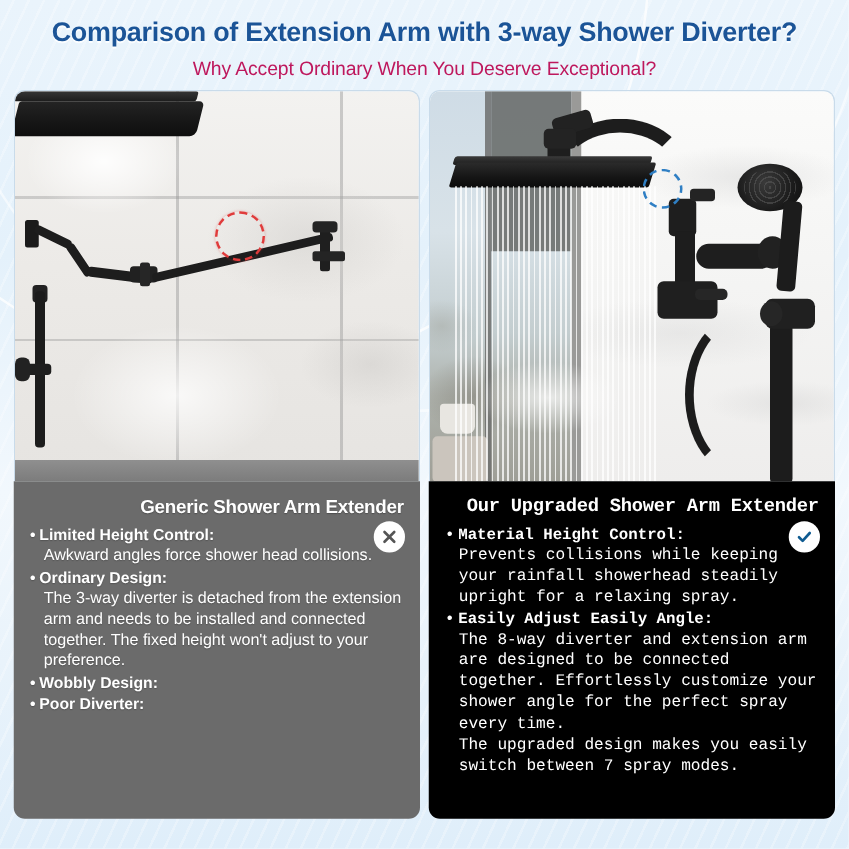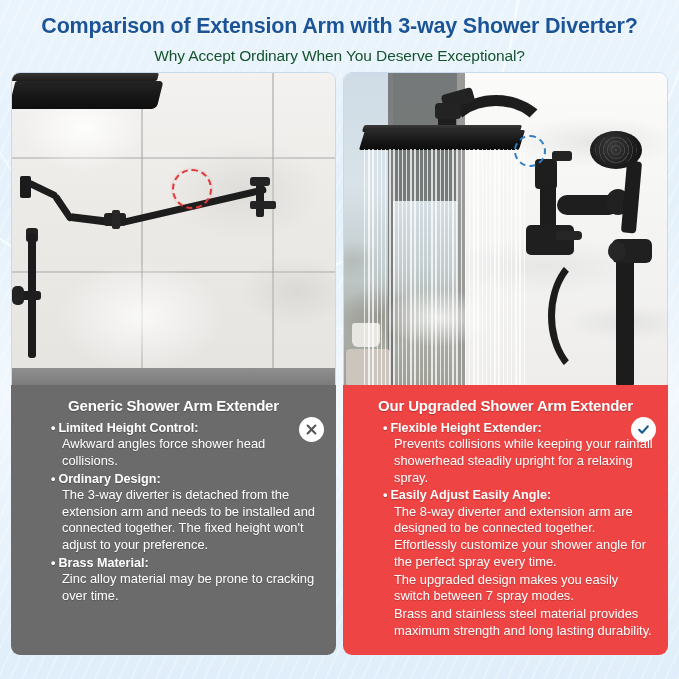--- a/index.html
+++ b/index.html
@@ -40,21 +40,21 @@
 
   
   .header{ position:absolute; left:0; top:0; width:679px; height:68px; text-align:center; }
   .title{
     font-size:21.5px; font-weight:bold; color:#1b5497;
     letter-spacing:-.2px; line-height:1; padding-top:16px;
     text-shadow:0 1px 0 rgba(255,255,255,.8);
     white-space:nowrap;
   }
   .subtitle{
-    font-size:15.5px; color:#14532d; font-weight:400;
+    font-size:15.5px; color:#be185d; font-weight:400;
     padding-top:9px; letter-spacing:-.1px;
   }
 
   
   .col{ position:absolute; top:72px; width:325px; }
   .col-left{ left:11px; }
   .col-right{ left:343px; }
 
   .photo{
     position:relative;
@@ -225,35 +225,35 @@
 
   
   .panel{
     position:relative;
     border-radius:0 0 9px 9px;
     padding:10px 13px 13px 13px;
     color:#ffffff;
     min-height:270px;
   }
   .panel-grey{ background:#6b6b6b; }
-  .panel-blue{ background:#ef4444; }
+  .panel-blue{ background:#000000;font-family:Liberation Mono, monospace; }
 
   .panel-head{
-    text-align:center; font-weight:bold; font-size:15px;
+    text-align:right; font-weight:bold; font-size:15px;
     letter-spacing:-.2px; padding:2px 0 6px 0;
     text-shadow:0 1px 1px rgba(0,0,0,.28);
   }
   .mark{
     position:absolute; right:12px; top:32px;
     width:25px; height:25px; border-radius:50%;
     background:#ffffff; display:flex; align-items:center; justify-content:center;
   }
   .mark svg{ display:block; }
 
-  ul.bullets{ list-style:none;margin-left:27px; }
+  ul.bullets{ list-style:none; }
   ul.bullets li{ margin-bottom:1px; }
   .b-title{
     font-size:12.6px; font-weight:bold; line-height:1.28;
     text-shadow:0 1px 1px rgba(0,0,0,.22);
   }
   .b-title .dot{ margin-right:3px; }
   .b-body{
     font-size:12.9px; font-weight:400; line-height:1.30;
     padding-left:11px;
     text-shadow:0 1px 1px rgba(0,0,0,.22);
@@ -309,24 +309,24 @@
     <ul class="bullets">
       <li>
         <div class="b-title"><span class="dot">•</span><span>Limited Height Control:</span></div>
         <div class="b-body">Awkward angles force shower head collisions.</div>
       </li>
       <li>
         <div class="b-title"><span class="dot">•</span><span>Ordinary Design:</span></div>
         <div class="b-body">The 3-way diverter is detached from the extension arm and needs to be installed and connected together. The fixed height won't adjust to your preference.</div>
       </li>
       <li>
-      </li>
-      <li>
-        <div class="b-title"><span class="dot">•</span><span>Brass Material:</span></div>
-        <div class="b-body">Zinc alloy material may be prone to cracking over time.</div>
+        <div class="b-title"><span class="dot">•</span><span>Wobbly Design:</span></div>
+      </li>
+      <li>
+        <div class="b-title"><span class="dot">•</span><span>Poor Diverter:</span></div>
       </li>
     </ul>
   </div>
 </div>
 
 <div class="col col-right">
 
   <div class="photo">
     <div class="wall-marble"></div>
     <div class="r-window"></div>
@@ -366,28 +366,27 @@
     <div class="panel-head">Our Upgraded Shower Arm Extender</div>
 
     <div class="mark">
       <svg width="17" height="17" viewBox="0 0 17 17" aria-hidden="true">
         <path d="M4.2 8.8 L7.1 11.7 L12.8 5.4" stroke="#0f5b91" stroke-width="2.1" stroke-linecap="round" stroke-linejoin="round" fill="none"></path>
       </svg>
     </div>
 
     <ul class="bullets">
       <li>
-        <div class="b-title"><span class="dot">•</span><span>Flexible Height Extender:</span></div>
+        <div class="b-title"><span class="dot">•</span><span>Material Height Control:</span></div>
         <div class="b-body">Prevents collisions while keeping your rainfall showerhead steadily upright for a relaxing spray.</div>
       </li>
       <li>
         <div class="b-title"><span class="dot">•</span><span>Easily Adjust Easily Angle:</span></div>
         <div class="b-body">The 8-way diverter and extension arm are designed to be connected together. Effortlessly customize your shower angle for the perfect spray every time.</div>
       </li>
       <li>
         <div class="b-body">The upgraded design makes you easily switch between 7 spray modes.</div>
       </li>
       <li>
-        <div class="b-body">Brass and stainless steel material provides maximum strength and long lasting durability.</div>
       </li>
     </ul>
   </div>
 </div>
 
 </body></html>

